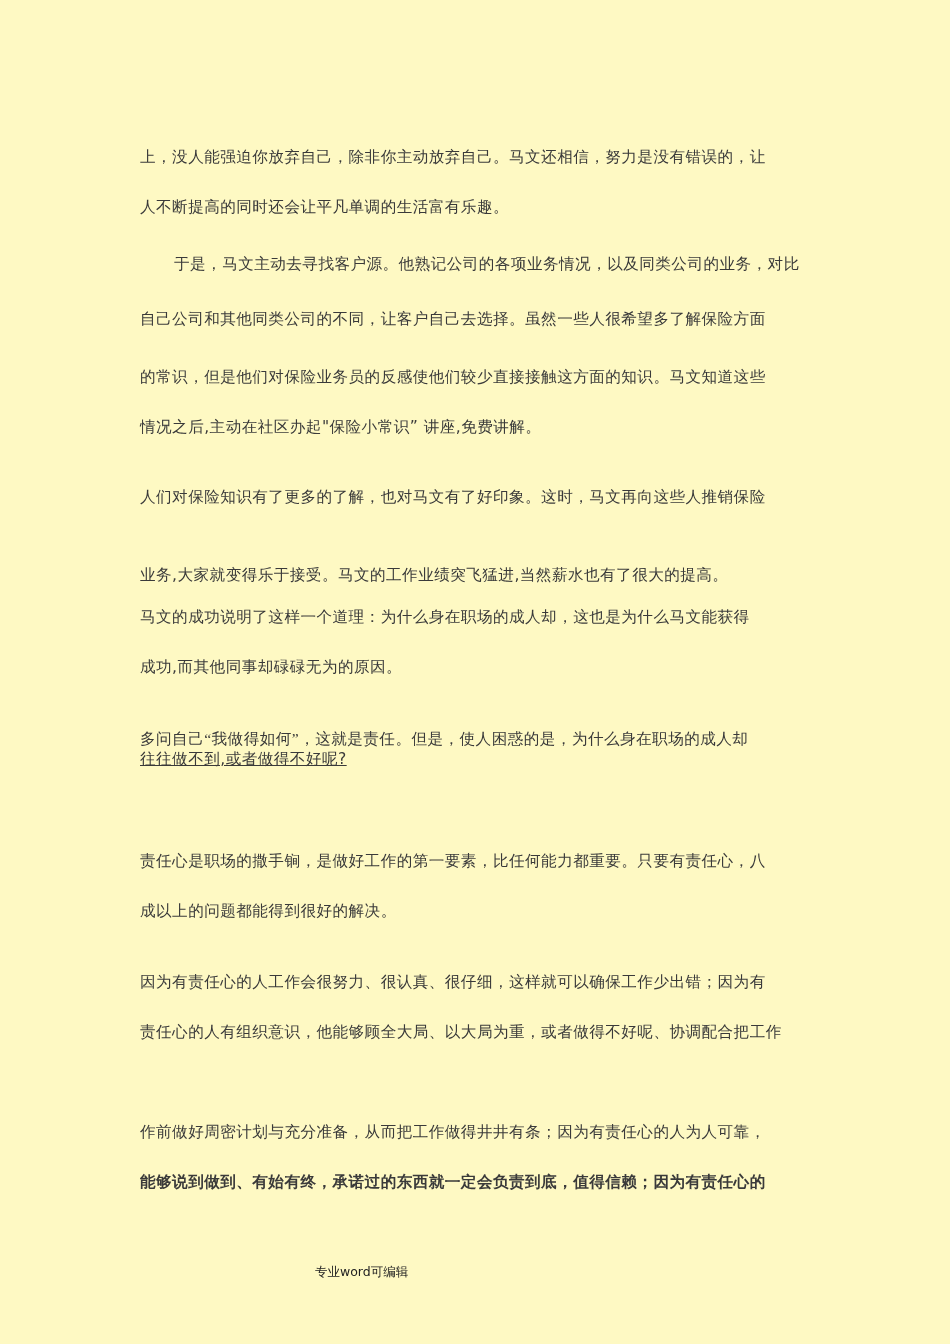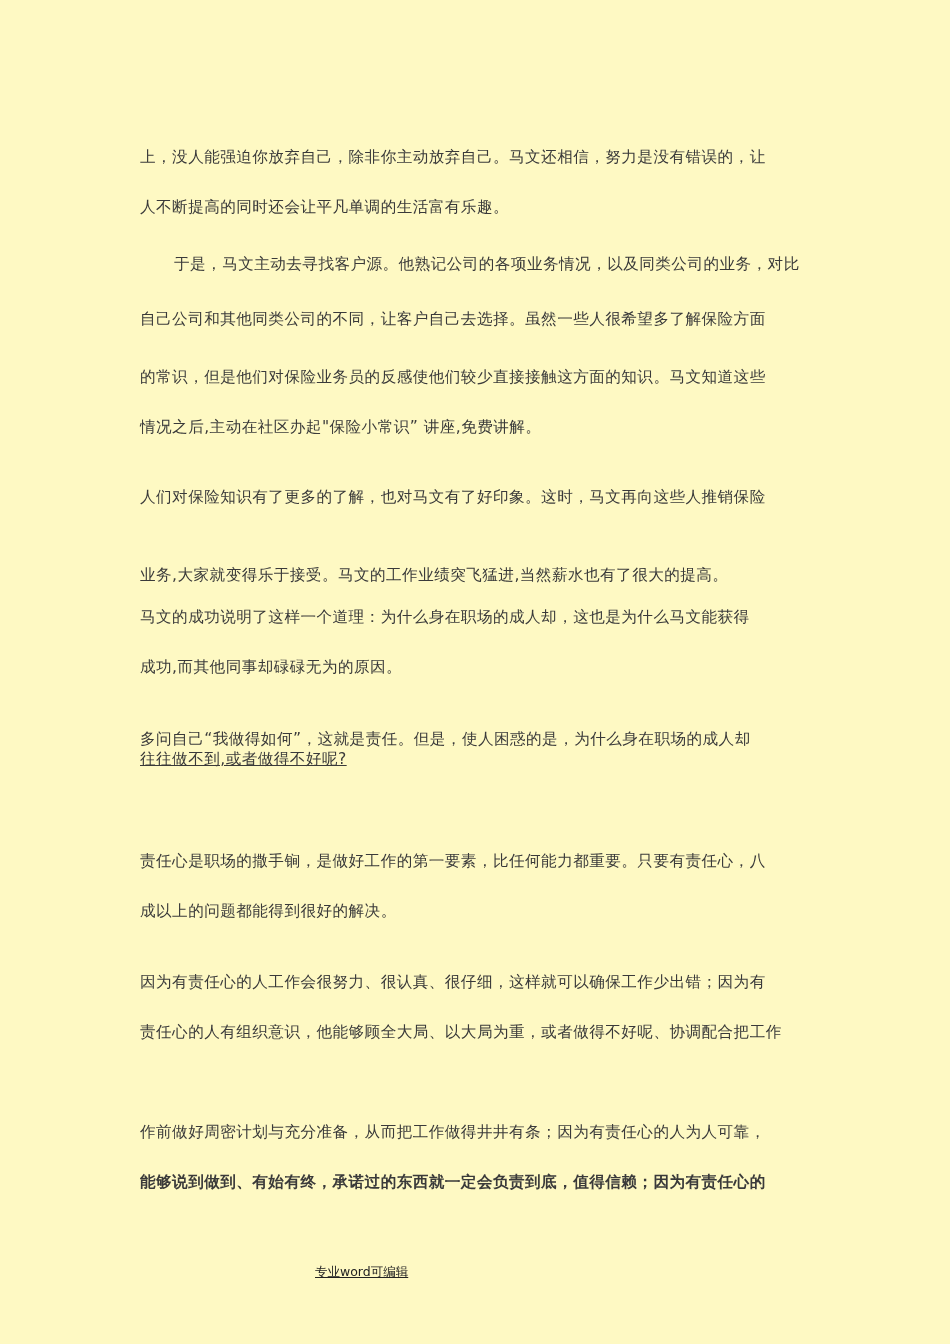--- a/index.html
+++ b/index.html
@@ -34,21 +34,20 @@
     }
     .footer {
       position: absolute;
       left: 315px;
       top: 1264px;
       font-size: 12.5px;
       line-height: 16px;
       color: #222222;
       width: 110px;
       white-space: normal;
-      text-decoration: underline;
     }
   </style>
 </head>
 <body>
 
 <div class="page">
 
   <div class="line" style="top:147px;">上，没人能强迫你放弃自己，除非你主动放弃自己。马文还相信，努力是没有错误的，让</div>
   <div class="line" style="top:197px;">人不断提高的同时还会让平凡单调的生活富有乐趣。</div>
 
@@ -56,21 +55,21 @@
   <div class="line" style="top:309px;">自己公司和其他同类公司的不同，让客户自己去选择。虽然一些人很希望多了解保险方面</div>
   <div class="line" style="top:367px;">的常识，但是他们对保险业务员的反感使他们较少直接接触这方面的知识。马文知道这些</div>
   <div class="line" style="top:417px;">情况之后,主动在社区办起"保险小常识” 讲座,免费讲解。</div>
 
   <div class="line" style="top:487px;">人们对保险知识有了更多的了解，也对马文有了好印象。这时，马文再向这些人推销保险</div>
   <div class="line" style="top:537px;margin-top:28px;">业务,大家就变得乐于接受。马文的工作业绩突飞猛进,当然薪水也有了很大的提高。</div>
 
   <div class="line" style="top:607px;">马文的成功说明了这样一个道理：为什么身在职场的成人却，这也是为什么马文能获得</div>
   <div class="line" style="top:657px;">成功,而其他同事却碌碌无为的原因。</div>
 
-  <div class="line" style="top:729px;">多问自己“我做得如何”，这就是责任。但是，使人困惑的是，为什么身在职场的成人却</div>
+  <div class="line" style="top:729px;font-family:Liberation Serif, serif;">多问自己“我做得如何”，这就是责任。但是，使人困惑的是，为什么身在职场的成人却</div>
   <div class="line" style="top:749px;text-decoration:underline;">往往做不到,或者做得不好呢?</div>
 
   <div class="line" style="top:851px;">责任心是职场的撒手锏，是做好工作的第一要素，比任何能力都重要。只要有责任心，八</div>
   <div class="line" style="top:901px;">成以上的问题都能得到很好的解决。</div>
 
   <div class="line" style="top:972px;">因为有责任心的人工作会很努力、很认真、很仔细，这样就可以确保工作少出错；因为有</div>
   <div class="line" style="top:1022px;">责任心的人有组织意识，他能够顾全大局、以大局为重，或者做得不好呢、协调配合把工作</div>
   <div class="line" style="top:1122px;">作前做好周密计划与充分准备，从而把工作做得井井有条；因为有责任心的人为人可靠，</div>
   <div class="line" style="top:1172px;font-weight:bold;">能够说到做到、有始有终，承诺过的东西就一定会负责到底，值得信赖；因为有责任心的</div>
 

